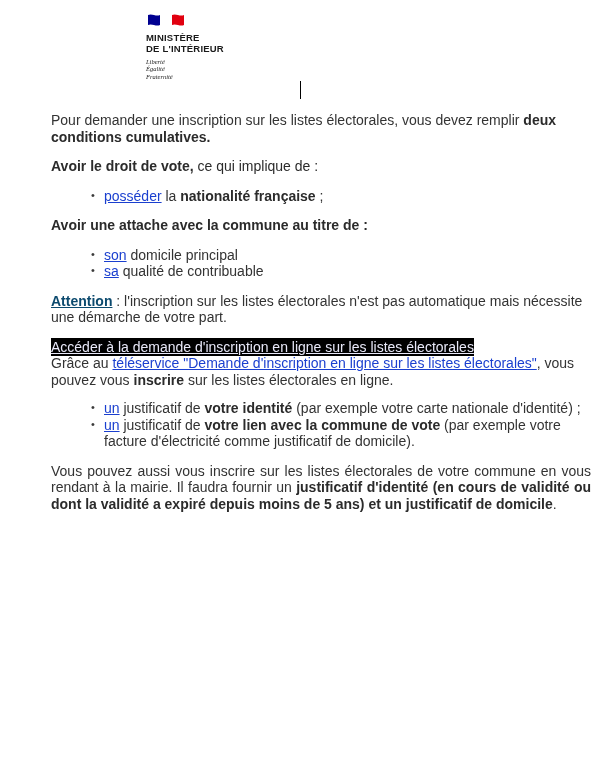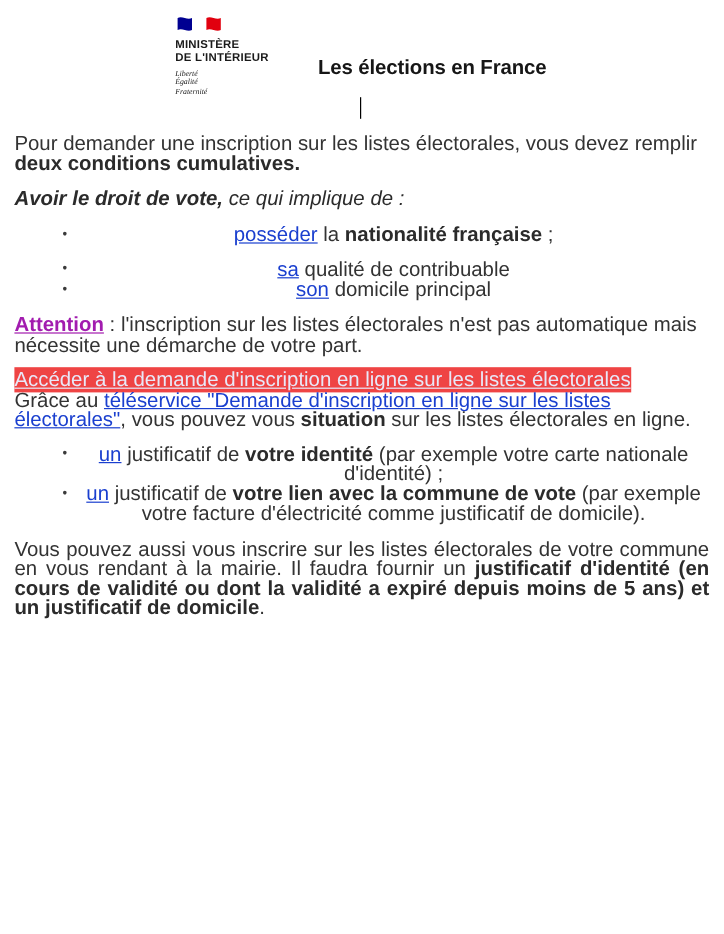--- a/index.html
+++ b/index.html
@@ -71,77 +71,76 @@
     left: 300px;
     top: 3px;
     width: 1px;
     height: 18px;
     background: #000000;
   }
 
   
   .content {
     padding: 0 12px 0 12px;
-    font-size: 17px;
+    font-size: 14px;
     line-height: 16.5px;
+    margin-left: 39px;
   }
   p {
     margin: 0 0 0 0;
     padding: 0;
   }
   .para {
     margin-bottom: 13px;
   }
   .para-justify {
     text-align: justify;
   }
   .heading-line {
     font-weight: bold;
     color: #2b2b2b;
     margin-bottom: 13px;
-    font-style: italic;
   }
   b, .b { font-weight: bold; color: #2b2b2b; }
 
   ul {
     margin: 0 0 13px 0;
     padding: 0 0 0 40px;
     list-style: none;
   }
   li {
     position: relative;
     margin: 0 0 0 0;
     padding: 0 0 0 13px;
-    text-align: center;
   }
   li::before {
     content: "\2022";
     position: absolute;
     left: 0;
     top: -1px;
     font-size: 11px;
     color: #3a3a3a;
   }
 
   a.link {
     color: #1a3fcf;
     text-decoration: underline;
   }
   a.link-dark {
     color: #3a3a3a;
     text-decoration: underline;
     text-decoration-color: #1a3fcf;
   }
   a.attention {
-    color: #a21caf;
+    color: #0c4a6e;
     font-weight: bold;
     text-decoration: underline;
   }
   a.selected-link {
-    background: #ef4444;
+    background: #000000;
     color: #e8e8f8;
     text-decoration: underline;
     padding: 1px 0 1px 0;
   }
 </style>
 </head>
 <body>
 
 <div class="header">
   <div class="logo-block">
@@ -153,46 +152,46 @@
     <div class="ministry-name">
       <div>MINISTÈRE</div>
       <div>DE L'INTÉRIEUR</div>
     </div>
     <div class="motto">
       <div>Liberté</div>
       <div>Égalité</div>
       <div>Fraternité</div>
     </div>
   </div>
-  <div class="header-title">Les élections en France</div>
 </div>
 
 <div class="caret-row">
   <div class="caret"></div>
 </div>
 
 <div class="content">
 
   <p class="para"><span>Pour demander une inscription sur les listes électorales, vous devez remplir </span><b>deux conditions cumulatives.</b></p>
 
   <p class="heading-line"><b>Avoir le droit de vote,</b><span style="font-weight:normal"> ce qui implique de :</span></p>
 
   <ul>
     <li><a class="link" href="#">posséder</a><span> la </span><b>nationalité française</b><span> ;</span></li>
   </ul>
 
+  <p class="heading-line">Avoir une attache avec la commune au titre de :</p>
 
   <ul>
+    <li><a class="link" href="#">son</a><span> domicile principal</span></li>
     <li><a class="link" href="#">sa</a><span> qualité de contribuable</span></li>
-    <li><a class="link" href="#">son</a><span> domicile principal</span></li>
   </ul>
 
   <p class="para"><a class="attention" href="#">Attention</a><span> : l'inscription sur les listes électorales n'est pas automatique mais nécessite une démarche de votre part.</span></p>
 
-  <p class="para" style="margin-bottom:12px"><a class="selected-link" href="#">Accéder à la demande d'inscription en ligne sur les listes électorales</a><br><span>Grâce au </span><a class="link" href="#">téléservice "Demande d'inscription en ligne sur les listes électorales"</a><span>, vous pouvez vous </span><b>situation</b><span> sur les listes électorales en ligne.</span></p>
+  <p class="para" style="margin-bottom:12px"><a class="selected-link" href="#">Accéder à la demande d'inscription en ligne sur les listes électorales</a><br><span>Grâce au </span><a class="link" href="#">téléservice "Demande d'inscription en ligne sur les listes électorales"</a><span>, vous pouvez vous </span><b>inscrire</b><span> sur les listes électorales en ligne.</span></p>
 
 
   <ul>
     <li><a class="link" href="#">un</a><span> justificatif de </span><b>votre identité</b><span> (par exemple votre carte nationale d'identité) ;</span></li>
     <li><a class="link" href="#">un</a><span> justificatif de </span><b>votre lien avec la commune de vote</b><span> (par exemple votre facture d'électricité comme justificatif de domicile).</span></li>
   </ul>
 
 
 
   <p class="para para-justify"><span>Vous pouvez aussi vous inscrire sur les listes électorales de votre commune en vous rendant à la mairie. Il faudra fournir un </span><b>justificatif d'identité (en cours de validité ou dont la validité a expiré depuis moins de 5 ans) et un justificatif de domicile</b><span>.</span></p>

